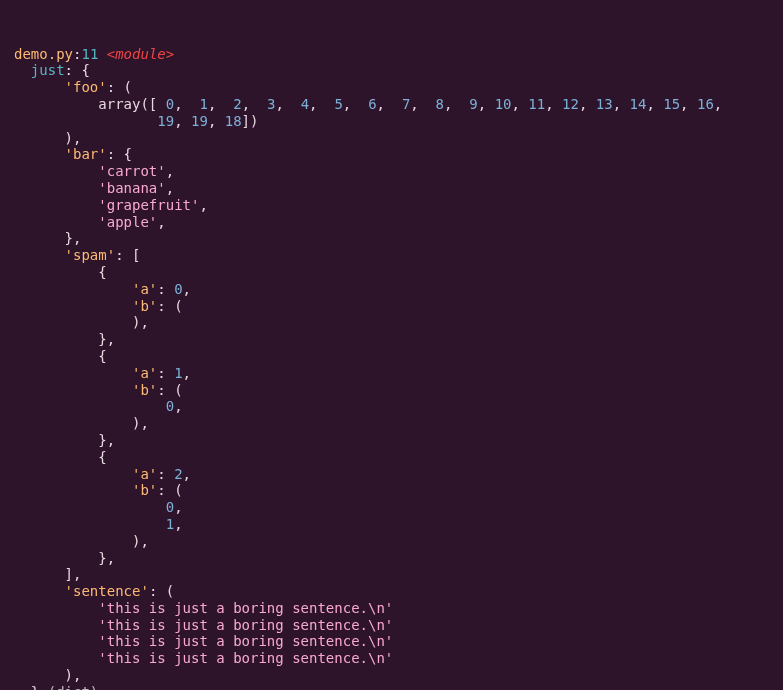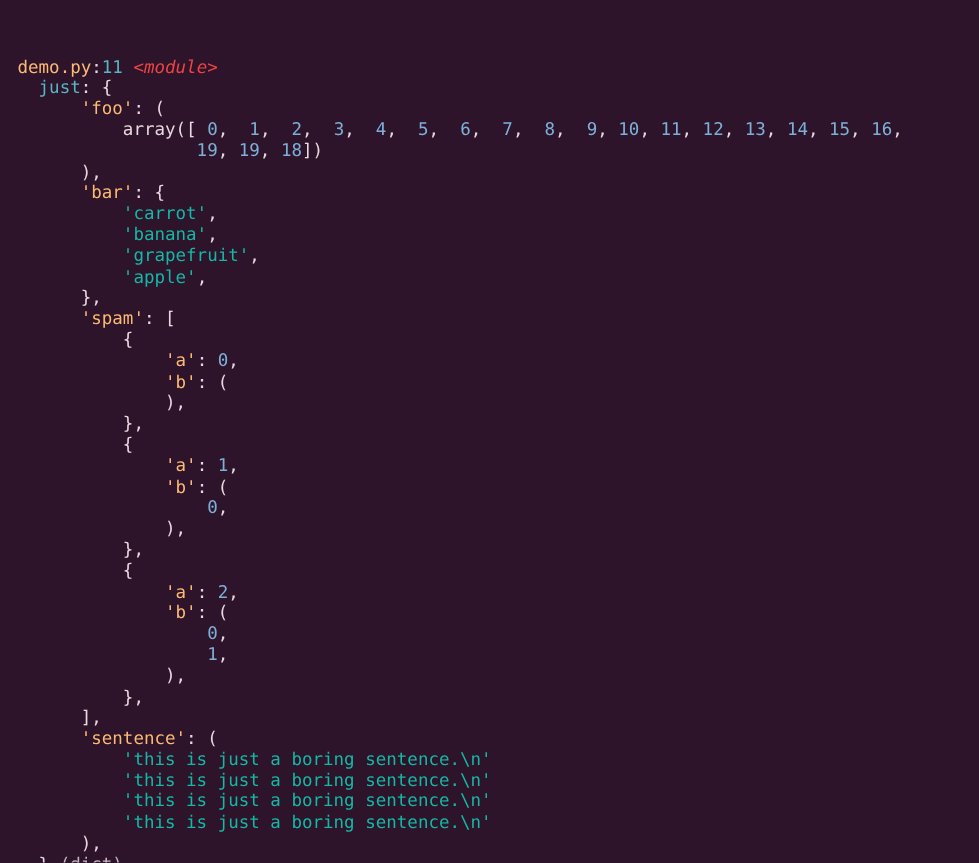--- a/index.html
+++ b/index.html
@@ -14,21 +14,21 @@
     width: 783px;
     height: 690px;
     box-sizing: border-box;
   }
   .mag { color: #fdba74; }      
   .cyan { color: #56b6c2; }     
   .grn-it { color: #ef4444; font-style: italic; } 
   .red { color: #fdba74; }      
   .num { color: #7db0d8; }      
   .pun { color: #e8d8e0; }      
-  .str { color: #14b8a6; }      
+  .str { color: #f9a8d4; }      
   .dim { color: #c2b5bf; }      
   .wrap { display:inline; }
 </style>
 </head>
 <body>
 
 <span class="wrap"><span class="mag">demo.py</span><span class="pun">:</span><span class="cyan">11</span> <span class="grn-it">&lt;module&gt;</span></span>
   <span class="cyan">just</span><span class="pun">: </span><span class="pun">{</span>
       <span class="red">'foo'</span><span class="pun">: (</span>
           <span class="pun">array([ </span><span class="num">0</span><span class="pun">, </span> <span class="num">1</span><span class="pun">, </span> <span class="num">2</span><span class="pun">, </span> <span class="num">3</span><span class="pun">, </span> <span class="num">4</span><span class="pun">, </span> <span class="num">5</span><span class="pun">, </span> <span class="num">6</span><span class="pun">, </span> <span class="num">7</span><span class="pun">, </span> <span class="num">8</span><span class="pun">, </span> <span class="num">9</span><span class="pun">, </span><span class="num">10</span><span class="pun">, </span><span class="num">11</span><span class="pun">, </span><span class="num">12</span><span class="pun">, </span><span class="num">13</span><span class="pun">, </span><span class="num">14</span><span class="pun">, </span><span class="num">15</span><span class="pun">, </span><span class="num">16</span><span class="pun">,</span>

